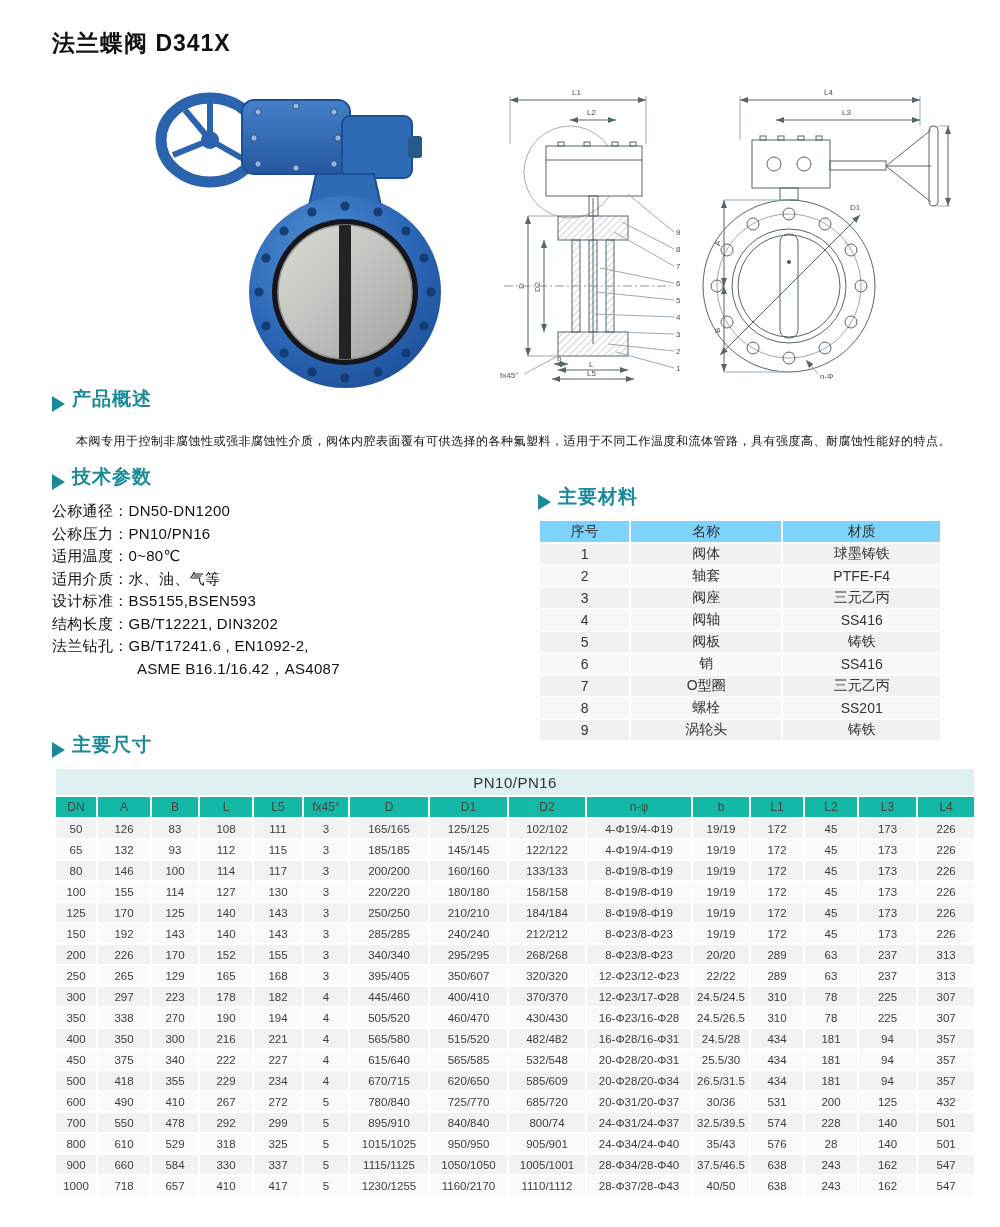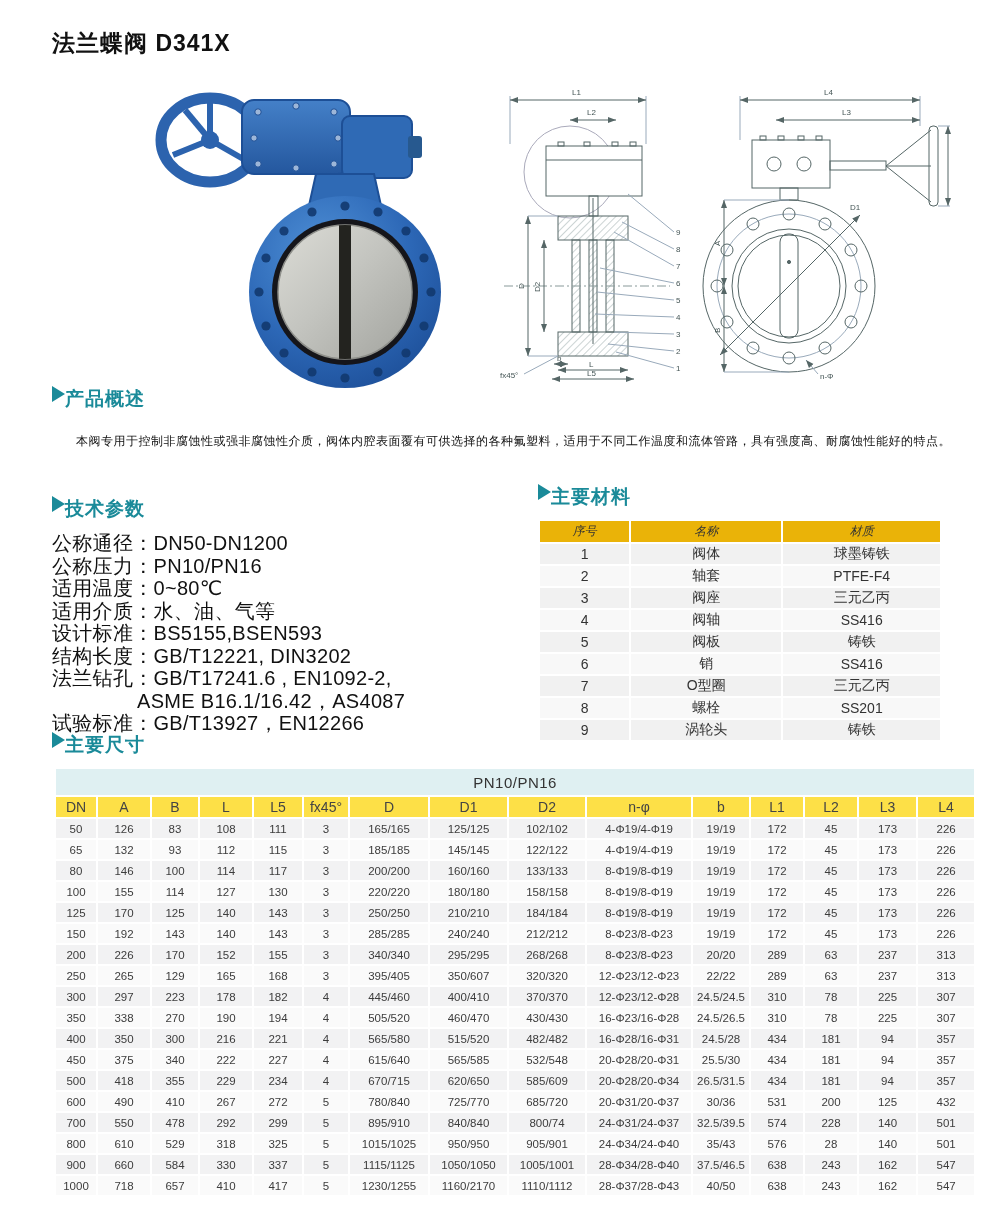--- a/index.html
+++ b/index.html
@@ -7,46 +7,46 @@
   body { font-family:"Liberation Sans","DejaVu Sans",sans-serif; color:#222; }
   .page { position:relative; width:1000px; height:1227px; background:#fff; overflow:hidden; }
 
   .doc-title { position:absolute; left:52px; top:28px; font-size:23px; font-weight:bold; color:#111; letter-spacing:1px; }
 
   .photo-wrap { position:absolute; left:150px; top:80px; width:300px; height:308px; }
   .drawing-wrap { position:absolute; left:488px; top:82px; width:474px; height:300px; }
 
   .section { position:absolute; left:52px; width:900px; }
   .sec-overview { top:386px; }
-  .sec-params  { top:496px; width:470px; }
+  .sec-params  { top:464px; width:470px; }
   .sec-materials { top:484px; left:538px; width:424px; }
   .sec-dims { top:732px; width:900px; }
 
-  .sec-heading { display:flex; align-items:flex-start; color:#1a8a99; font-size:19px; font-weight:600; letter-spacing:1px; }
+  .sec-heading { display:flex; align-items:flex-end; gap:7px; color:#1a8a99; font-size:19px; font-weight:600; letter-spacing:1px; }
   .tri { width:0; height:0; border-left:13px solid #1a8a99; border-top:8px solid transparent; border-bottom:8px solid transparent; display:inline-block; }
 
   .overview-text { margin-top:8px; font-size:12px; line-height:42px; color:#111; text-indent:2em; letter-spacing:0.5px; width:900px; }
 
   .param-list { margin-top:10px; }
-  .param-row { font-size:20px; line-height:22.5px; color:#111; letter-spacing:0.3px; white-space:nowrap; }
+  .param-row { font-size:15px; line-height:22.5px; color:#111; letter-spacing:0.3px; white-space:nowrap; }
   .param-row.cont { padding-left:85px; }
   .p-label { color:#111; }
 
   table { border-collapse:separate; border-spacing:2px; }
   th, td { text-align:center; vertical-align:middle; font-weight:normal; }
 
   .materials-table { margin-top:9px; width:404px; }
-  .materials-table th { background:#eab308; height:21px; font-size:12px; color:#333;font-style:italic; }
+  .materials-table th { background:#7dd3fc; height:21px; font-size:14px; color:#333; }
   .materials-table td { background:#f1f1f1; height:20px; font-size:14px; color:#333; }
   .materials-table tr:nth-child(even) td { background:#f8f8f8; }
   .materials-table col.c0 { width:90px; } .materials-table col.c1 { width:152px; } .materials-table col.c2 { width:158px; }
 
   .dims-table { margin-top:9px; width:890px; margin-left:2px; table-layout:fixed; }
   .dims-table th.group { background:#dff0f2; height:26px; font-size:15px; color:#333; letter-spacing:0.5px; }
-  .dims-table tr.cols th { background:#fde047; height:20px; font-size:14px; color:#444; }
+  .dims-table tr.cols th { background:#14b8a6; height:20px; font-size:12px; color:#444; }
   .dims-table td { background:#f2f2f3; height:19px; font-size:11.5px; color:#3c3c3c; overflow:hidden; white-space:nowrap; }
   .dims-table tbody tr:nth-child(even) td { background:#fafafa; }
 
   svg text { font-family:"Liberation Sans","DejaVu Sans",sans-serif; }
 </style>
 </head>
 <body>
 
 <div class="page">
 
@@ -282,21 +282,20 @@
     </div>
     <div class="param-list">
         <div class="param-row"><span class="p-label">公称通径：</span><span>DN50-DN1200</span></div>
         <div class="param-row"><span class="p-label">公称压力：</span><span>PN10/PN16</span></div>
         <div class="param-row"><span class="p-label">适用温度：</span><span>0~80℃</span></div>
         <div class="param-row"><span class="p-label">适用介质：</span><span>水、油、气等</span></div>
         <div class="param-row"><span class="p-label">设计标准：</span><span>BS5155,BSEN593</span></div>
         <div class="param-row"><span class="p-label">结构长度：</span><span>GB/T12221, DIN3202</span></div>
         <div class="param-row"><span class="p-label">法兰钻孔：</span><span>GB/T17241.6 , EN1092-2,</span></div>
         <div class="param-row cont"><span>ASME B16.1/16.42，AS4087</span></div>
-        <div class="param-row"><span class="p-label">试验标准：</span><span>GB/T13927，EN12266</span></div>
       </div>
   </div>
 
   <div class="section sec-materials">
     <div class="sec-heading">
       <span class="tri"></span>
       <span>主要材料</span>
     </div>
     <table class="materials-table">
       <colgroup>
@@ -546,21 +545,21 @@
           <tr>
             <td>300</td>
             <td>297</td>
             <td>223</td>
             <td>178</td>
             <td>182</td>
             <td>4</td>
             <td>445/460</td>
             <td>400/410</td>
             <td>370/370</td>
-            <td>12-Φ23/12-Φ28</td>
+            <td>12-Φ23/17-Φ28</td>
             <td>24.5/24.5</td>
             <td>310</td>
             <td>78</td>
             <td>225</td>
             <td>307</td>
           </tr>
           <tr>
             <td>350</td>
             <td>338</td>
             <td>270</td>

